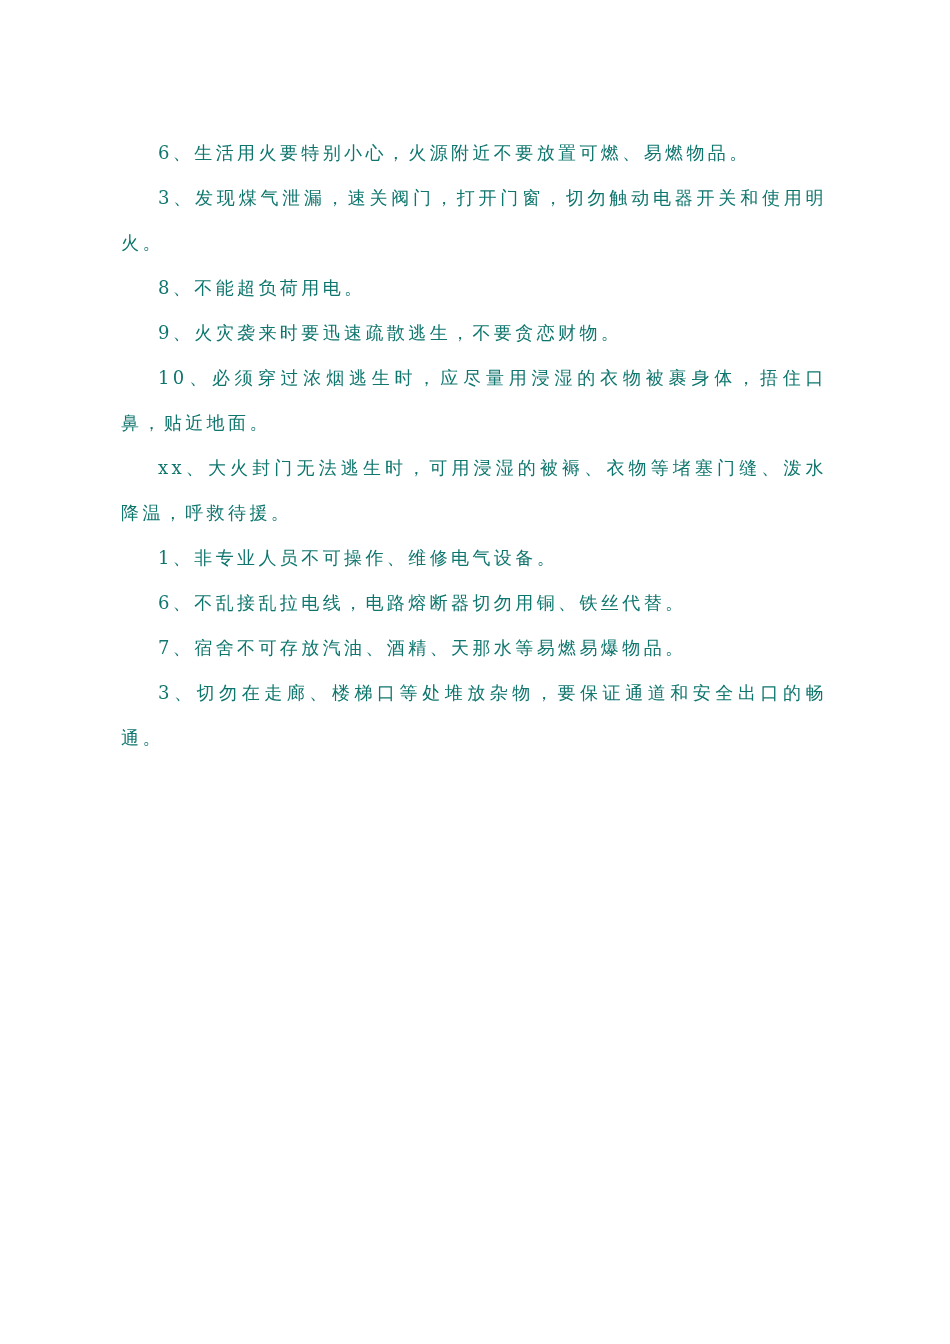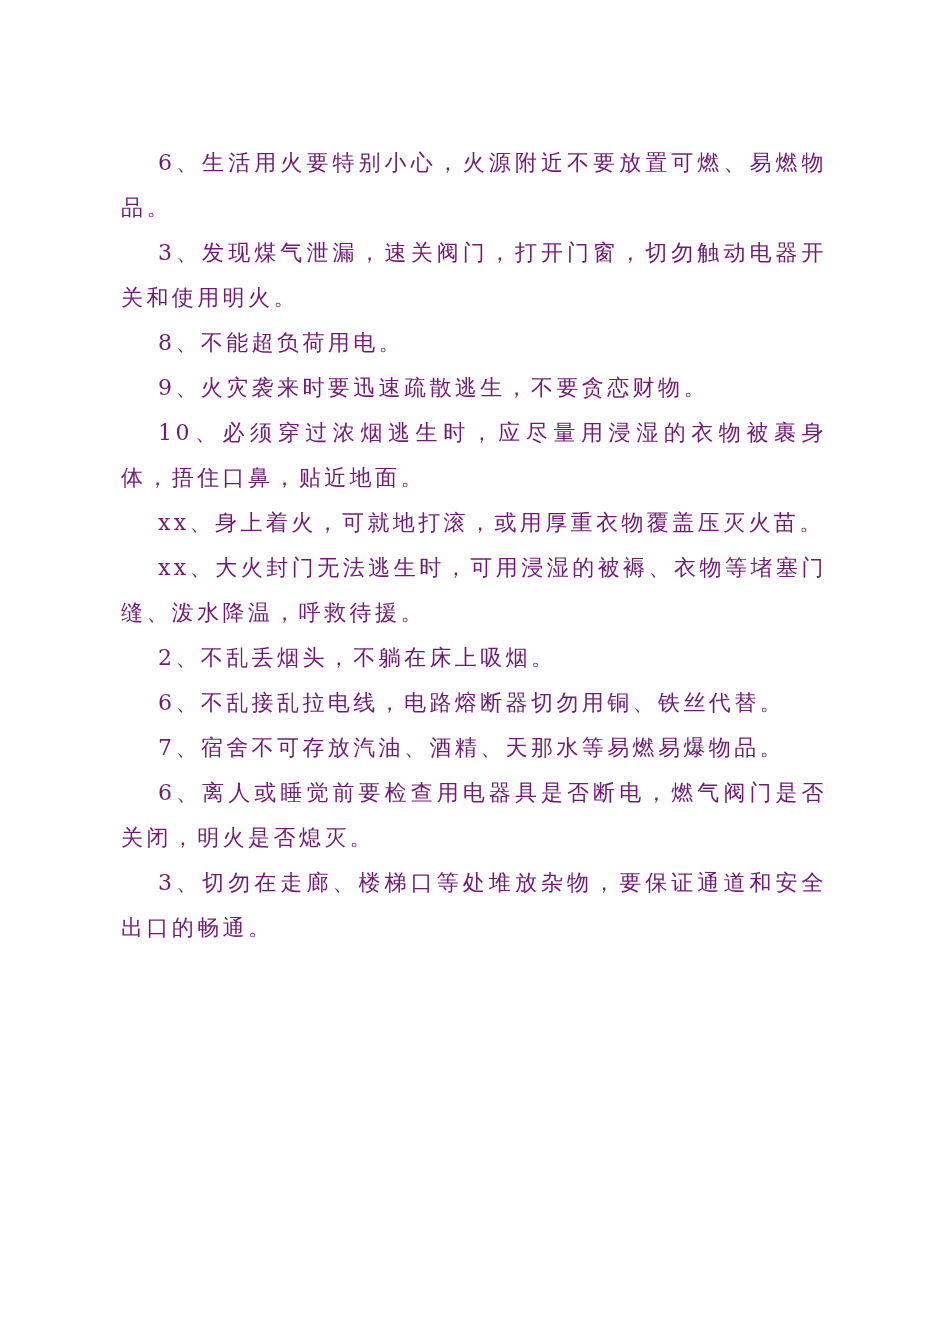--- a/index.html
+++ b/index.html
@@ -1,29 +1,27 @@
 <!DOCTYPE html>
 <html><head>
 <meta charset="utf-8">
 <style>
   html, body { margin: 0; padding: 0; background: #ffffff; }
   body { width: 950px; height: 1344px; position: relative; overflow: hidden; }
-  .page { position: absolute; left: 121px; top: 140px; width: 706px; color: #701a75; font-family: "DejaVu Serif", "Liberation Serif", serif; font-size: 22px; }
+  .page { position: absolute; left: 121px; top: 130px; width: 706px; color: #0f766e; font-family: "DejaVu Serif", "Liberation Serif", serif; font-size: 18px; }
   .para { margin: 0; text-indent: 37px; line-height: 45px; letter-spacing: 3.4px; text-align: justify; }
   .heading { margin: 0; text-indent: 37px; line-height: 45px; font-weight: bold; font-family: "DejaVu Sans", "Liberation Sans", sans-serif; letter-spacing: 2px; }
 </style>
 </head>
 <body>
 
 <div class="page">
   <p class="para">6、生活用火要特别小心，火源附近不要放置可燃、易燃物品。</p>
   <p class="para">3、发现煤气泄漏，速关阀门，打开门窗，切勿触动电器开关和使用明火。</p>
   <p class="para">8、不能超负荷用电。</p>
   <p class="para">9、火灾袭来时要迅速疏散逃生，不要贪恋财物。</p>
   <p class="para">10、必须穿过浓烟逃生时，应尽量用浸湿的衣物被裹身体，捂住口鼻，贴近地面。</p>
-  <p class="para">xx、身上着火，可就地打滚，或用厚重衣物覆盖压灭火苗。</p>
   <p class="para">xx、大火封门无法逃生时，可用浸湿的被褥、衣物等堵塞门缝、泼水降温，呼救待援。</p>
-  <p class="para">2、不乱丢烟头，不躺在床上吸烟。</p>
+  <p class="para">1、非专业人员不可操作、维修电气设备。</p>
   <p class="para">6、不乱接乱拉电线，电路熔断器切勿用铜、铁丝代替。</p>
   <p class="para">7、宿舍不可存放汽油、酒精、天那水等易燃易爆物品。</p>
-  <p class="para">6、离人或睡觉前要检查用电器具是否断电，燃气阀门是否关闭，明火是否熄灭。</p>
   <p class="para">3、切勿在走廊、楼梯口等处堆放杂物，要保证通道和安全出口的畅通。</p>
 </div>
 
 </body></html>

